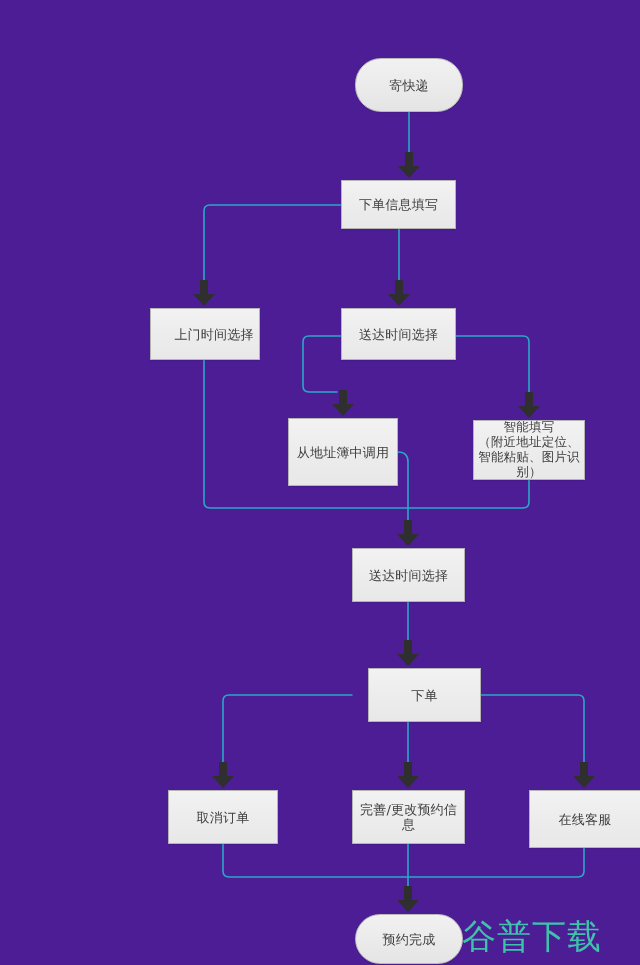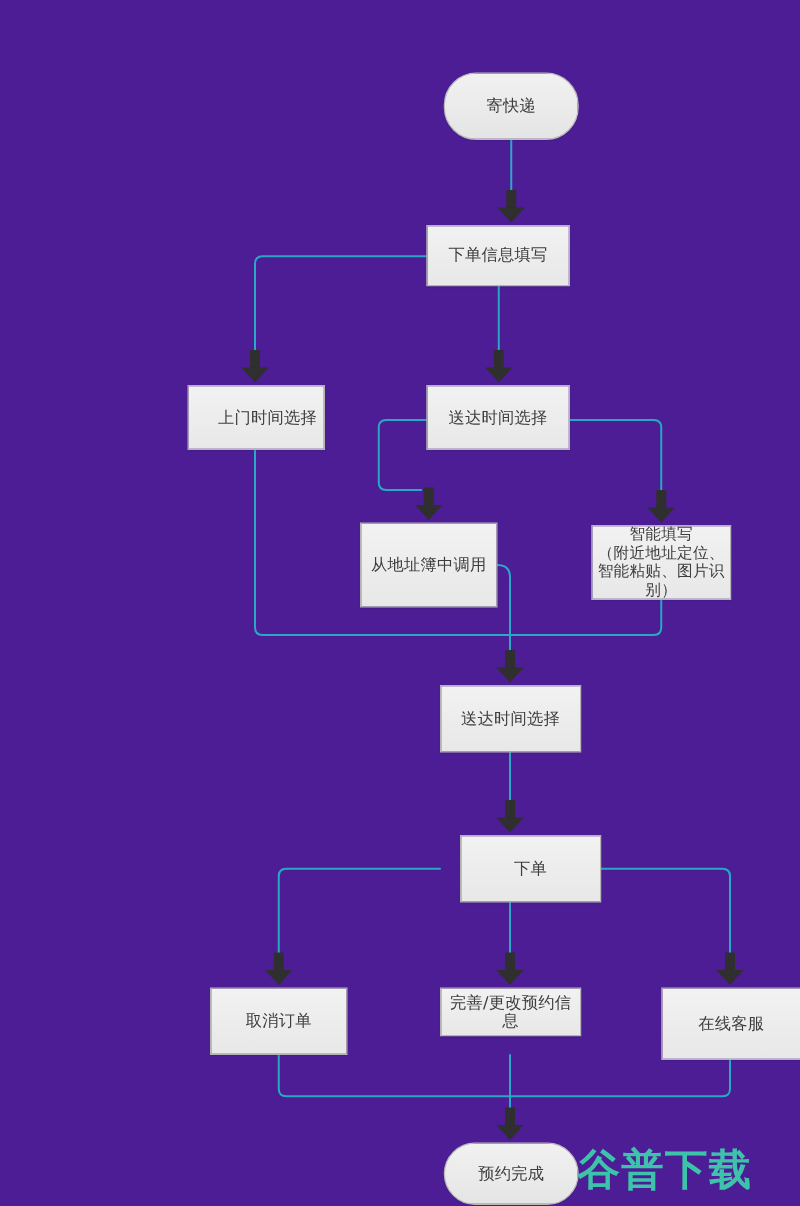--- a/index.html
+++ b/index.html
@@ -53,21 +53,21 @@
   .node.multiline {
     font-size: 12.5px;
     line-height: 15px;
     align-items: flex-end;
   }
   #watermark {
     position: absolute;
     left: 462px;
     top: 916px;
     font-size: 34px;
-    font-weight: bold;
+    font-weight: normal;
     color: #3ec3ab;
     letter-spacing: 1px;
     line-height: 40px;
     z-index: 5;
     white-space: nowrap;
   }
 </style>
 </head>
 <body>
 
@@ -159,21 +159,21 @@
       </div>
       <div class="node" style="left: 352px; top: 548px; width: 113px; height: 54px;">
         <span class="label">送达时间选择</span>
       </div>
       <div class="node" style="left: 368px; top: 668px; width: 113px; height: 54px; text-align: right;">
         <span class="label">下单</span>
       </div>
       <div class="node" style="left: 168px; top: 790px; width: 110px; height: 54px;">
         <span class="label">取消订单</span>
       </div>
-      <div class="node" style="left: 352px; top: 790px; width: 113px; height: 39px;">
+      <div class="node" style="left: 352px; top: 790px; width: 113px; height: 54px;">
         <span class="label">完善/更改预约信息</span>
       </div>
       <div class="node" style="left: 529px; top: 790px; width: 112px; height: 58px;">
         <span class="label">在线客服</span>
       </div>
       <div class="node terminator" style="left: 355px; top: 914px; width: 108px; height: 50px;">
         <span class="label">预约完成</span>
       </div>
     </div>
 

